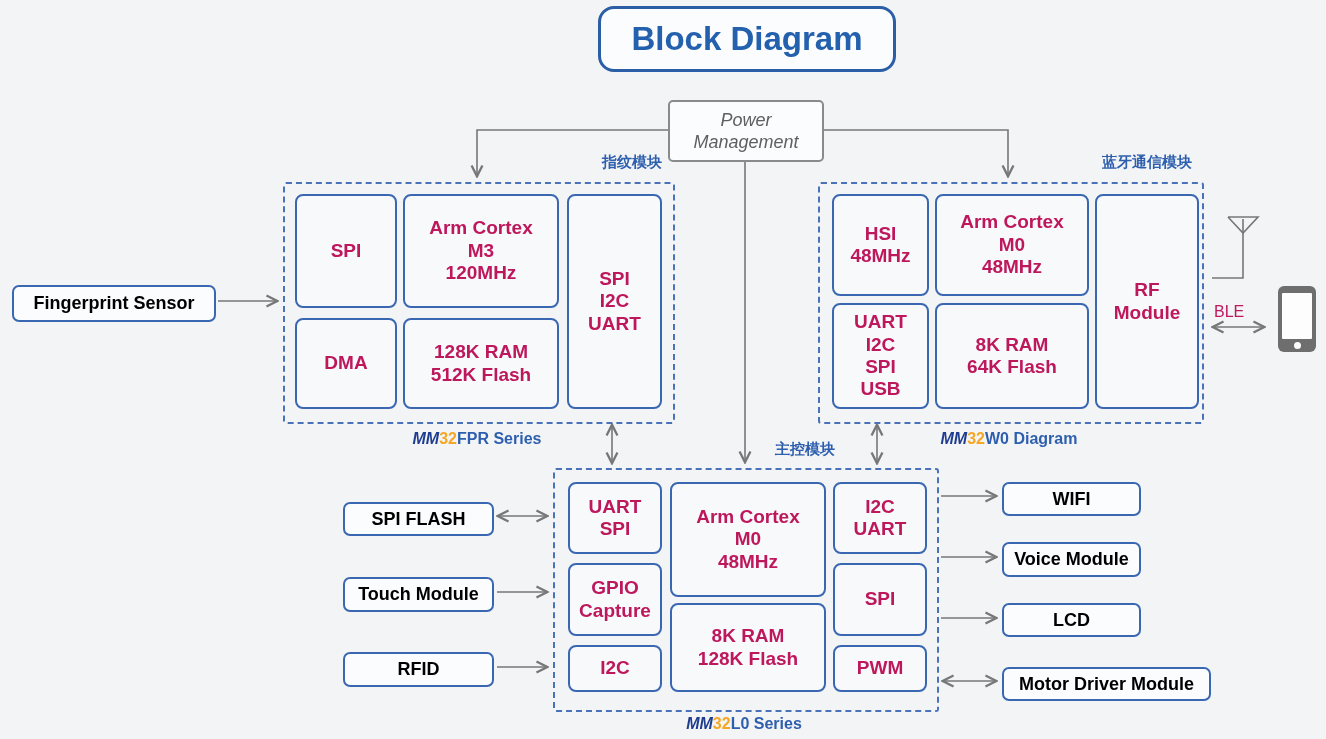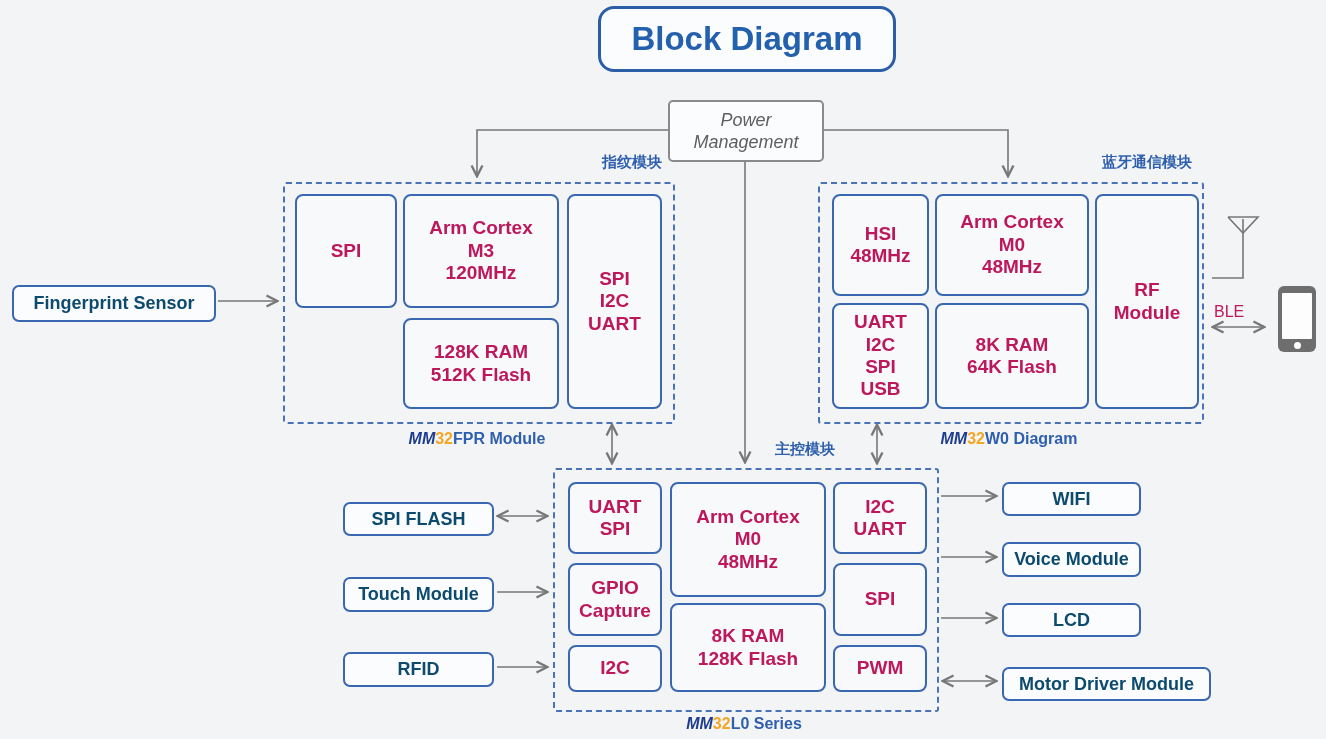--- a/index.html
+++ b/index.html
@@ -18,21 +18,21 @@
     font-size:18px;color:#5f5f5f;line-height:1.25;white-space:pre-line;font-style:italic;}
 
   .dashed-box{position:absolute;border:2px dashed #4a72b8;border-radius:3px;}
 
   .chip{position:absolute;border:2px solid #3a67b2;border-radius:8px;background:#f8f9fb;
     display:flex;align-items:center;justify-content:center;text-align:center;
     font-size:19px;font-weight:700;color:#be185d;line-height:1.18;white-space:pre-line;}
 
   .ext{position:absolute;border:2px solid #3a67b2;border-radius:7px;background:#fbfcfd;
     display:flex;align-items:center;justify-content:center;text-align:center;
-    font-size:18px;font-weight:700;color:#0c4a6e;white-space:nowrap;}
+    font-size:18px;font-weight:700;color:#000000;white-space:nowrap;}
 
   .tag{position:absolute;font-size:15px;font-weight:700;color:#2e5fae;white-space:nowrap;}
 
   .series{position:absolute;transform:translateX(-50%);font-size:16px;font-weight:700;
     color:#2e5fae;white-space:nowrap;}
   .series .mm{font-style:italic;color:#1e3d8f;}
   .series .num{color:#f5a623;}
 
   .ble-label{position:absolute;left:1214px;top:303px;width:52px;
     font-size:16px;color:#be185d;}
@@ -85,27 +85,28 @@
     <span>Power
 Management</span>
   </div>
 
   <div class="tag" style="right:664px;top:153px">指纹模块</div>
   <div class="dashed-box" style="left:283px;top:182px;width:388px;height:238px"></div>
   <div class="chip" style="left:295px;top:194px;width:98px;height:110px">SPI</div>
   <div class="chip" style="left:403px;top:194px;width:152px;height:110px">Arm Cortex
 M3
 120MHz</div>
+  <div class="chip" style="left:295px;top:318px;width:98px;height:87px">DMA</div>
   <div class="chip" style="left:403px;top:318px;width:152px;height:87px">128K RAM
 512K Flash</div>
   <div class="chip" style="left:567px;top:194px;width:91px;height:211px">SPI
 I2C
 UART</div>
   <div class="series" style="left:477px;top:430px">
-    <span class="mm">MM</span><span class="num">32</span><span>FPR Module</span>
+    <span class="mm">MM</span><span class="num">32</span><span>FPR Series</span>
   </div>
 
   <div class="tag" style="right:134px;top:153px">蓝牙通信模块</div>
   <div class="dashed-box" style="left:818px;top:182px;width:382px;height:238px"></div>
   <div class="chip" style="left:832px;top:194px;width:93px;height:98px">HSI
 48MHz</div>
   <div class="chip" style="left:935px;top:194px;width:150px;height:98px">Arm Cortex
 M0
 48MHz</div>
   <div class="chip" style="left:832px;top:303px;width:93px;height:102px">UART

